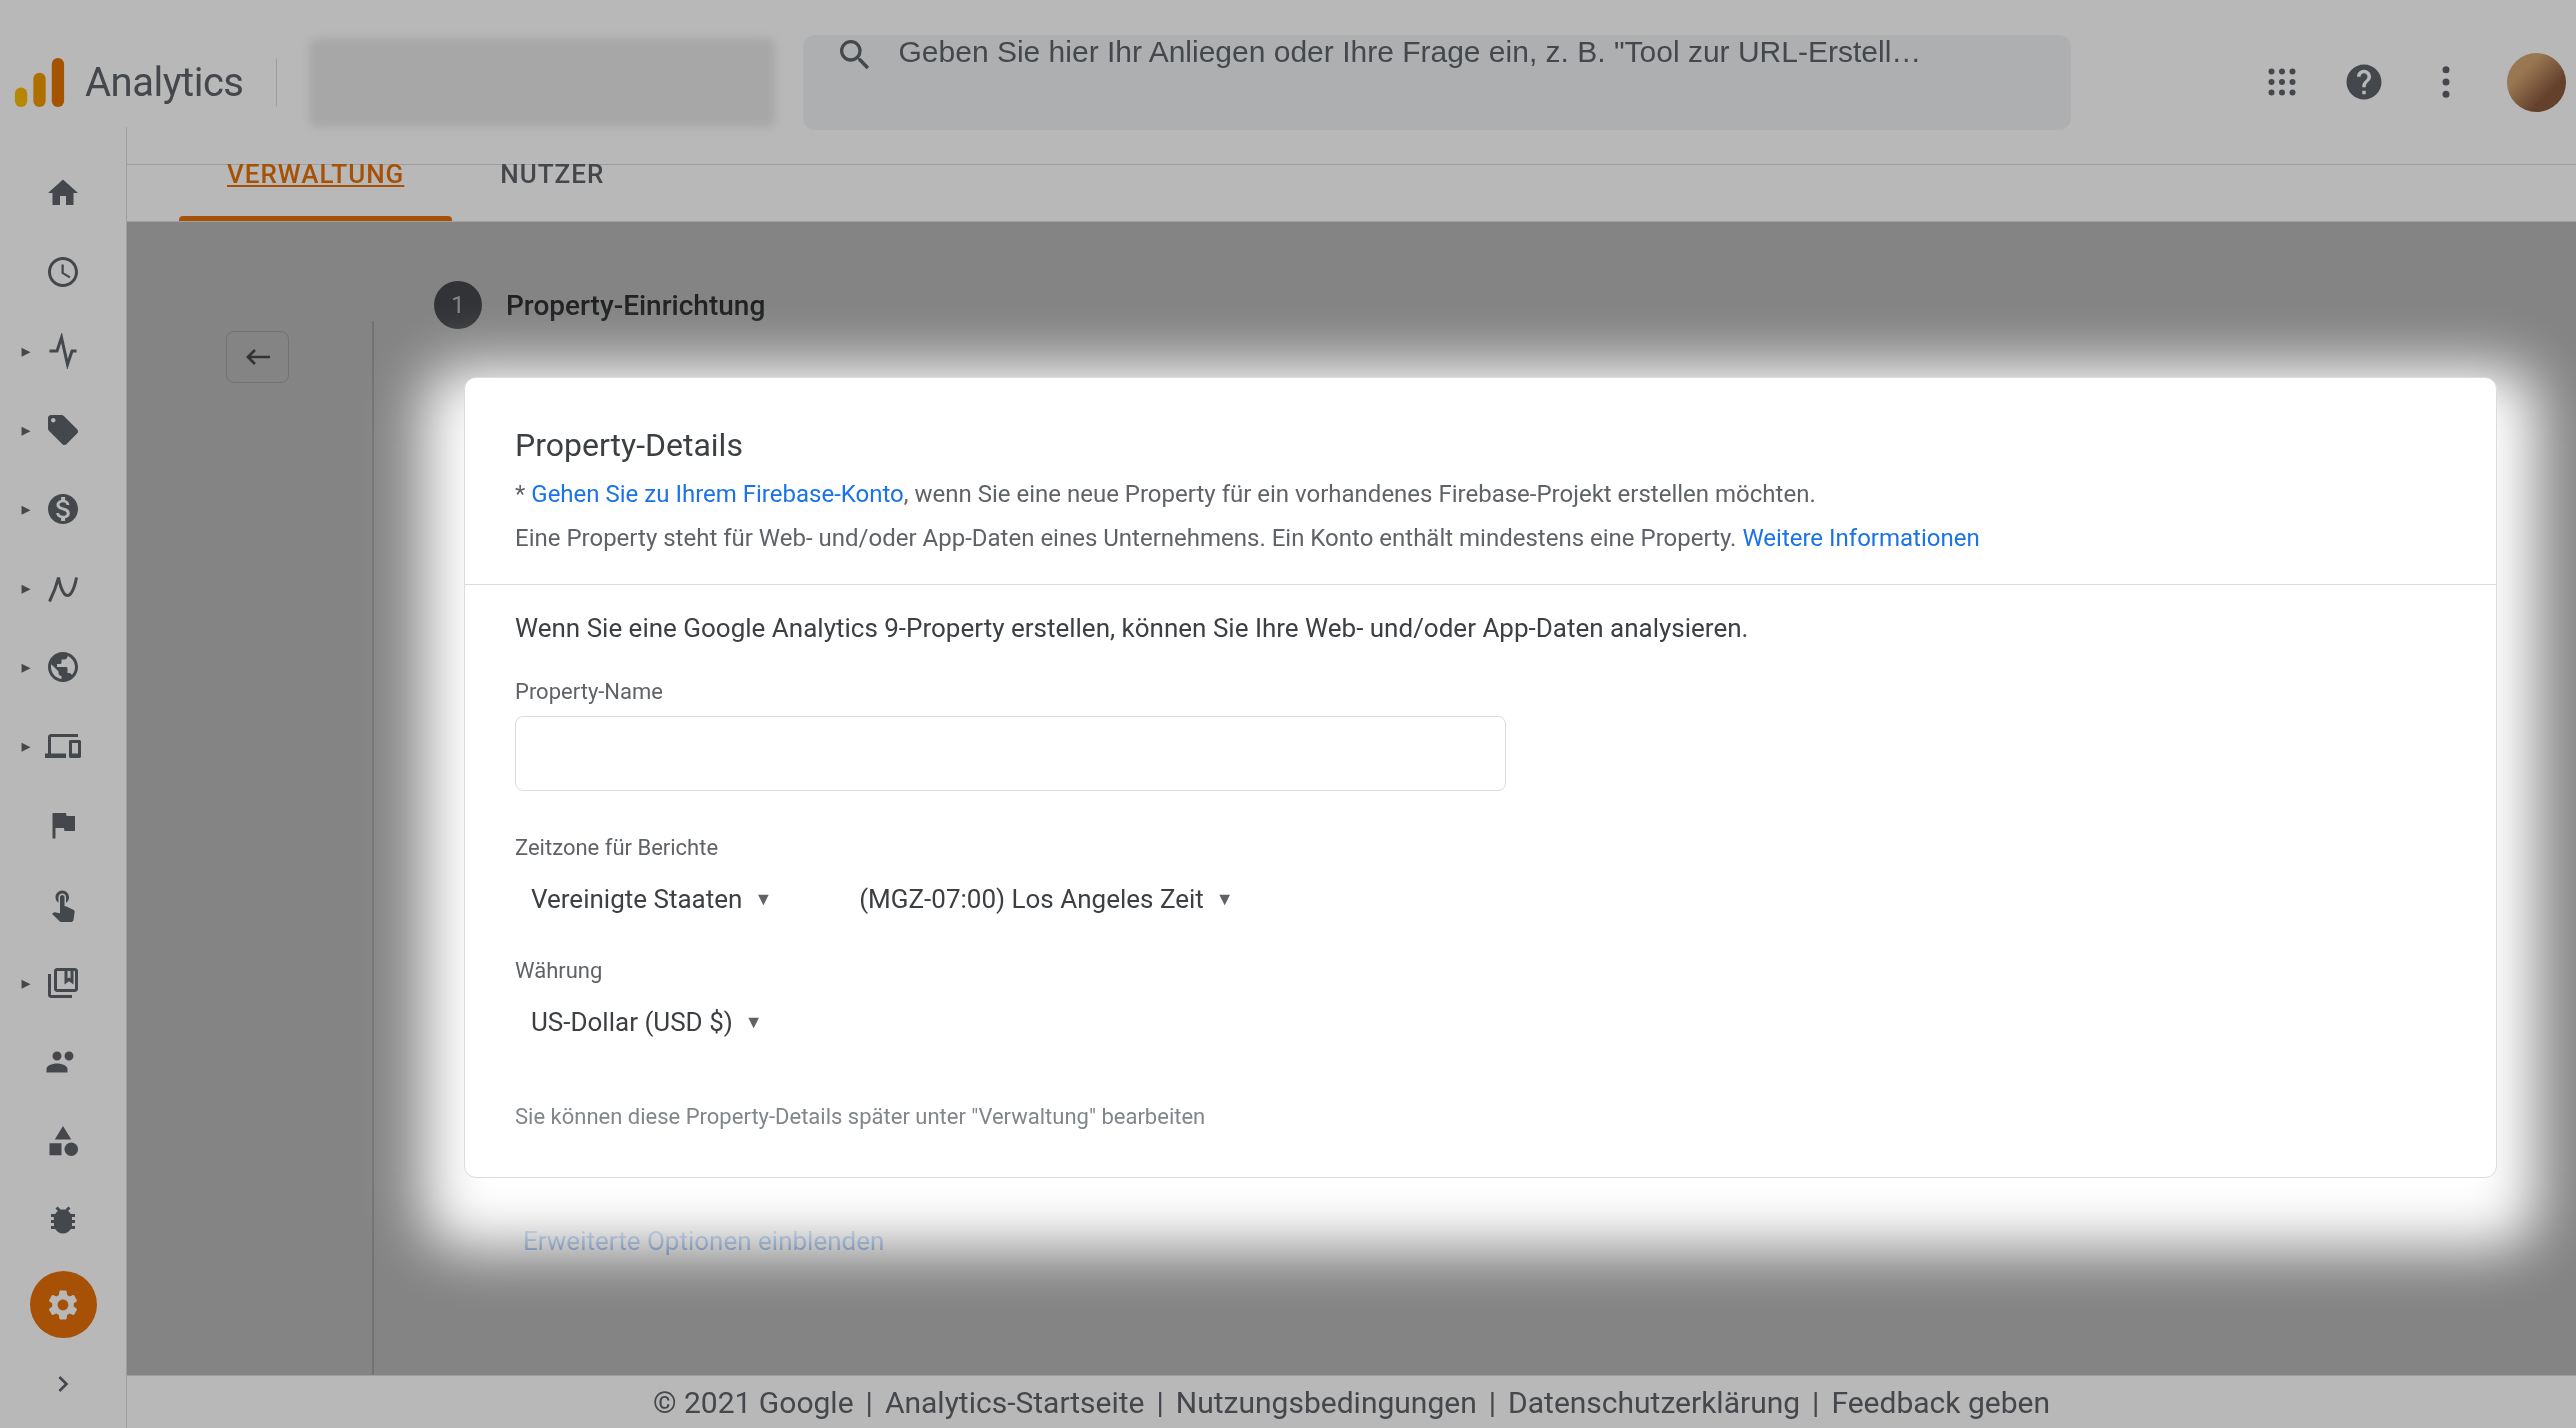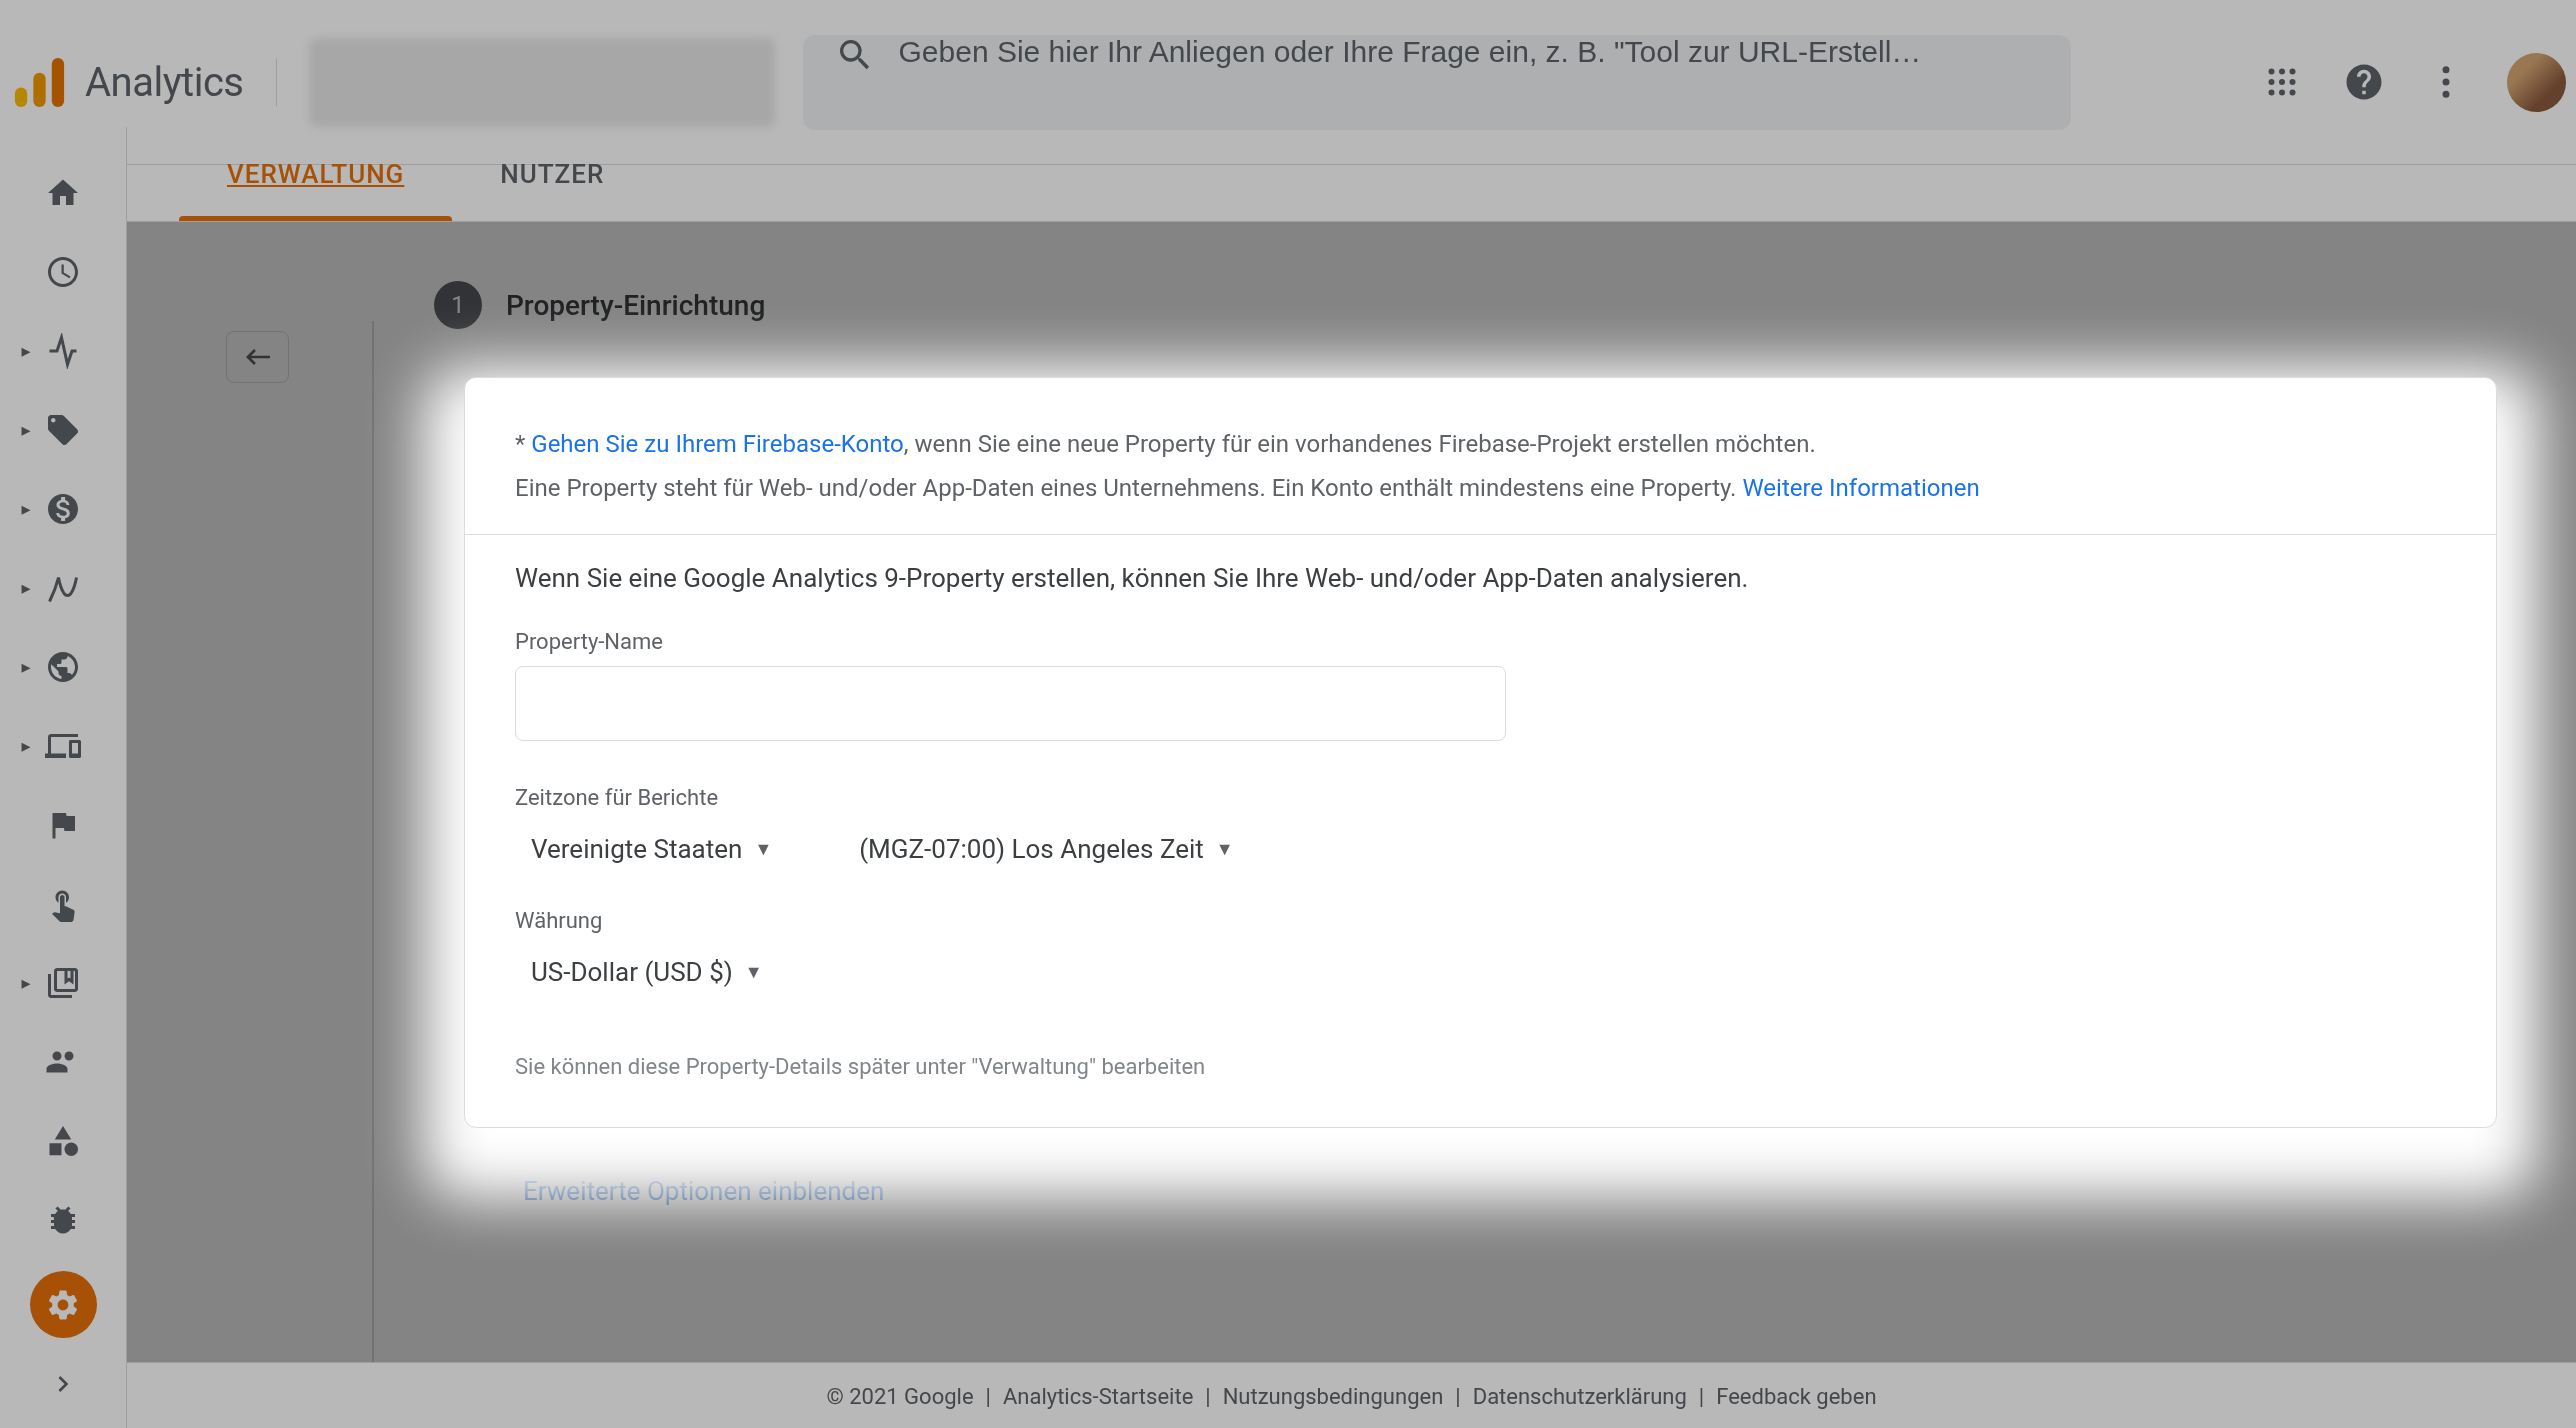--- a/index.html
+++ b/index.html
@@ -63,21 +63,21 @@
 .section-gap { margin-top: 32px; }
 .hint { font-size: 22px; color: #80868b; margin-top: 55px; }
 
 .adv-opt { margin-left: 277px; margin-top: 48px; font-size: 26px; color: #1a73e8; cursor: pointer; }
 
 
 .dim { position: absolute; inset: 0; background: rgba(0,0,0,0.28); pointer-events: none; z-index: 1; }
 .card, .card * { position: relative; z-index: 3; }
 
 
-.footer { height: 67px; border-top: 1px solid #dadce0; display: flex; align-items: center; justify-content: center; font-size: 22px; color: #5f6368; gap: 12px; background: #fff; position: relative; z-index: 0; }
+.footer { height: 54px; border-top: 1px solid #dadce0; display: flex; align-items: center; justify-content: center; font-size: 30px; color: #5f6368; gap: 12px; background: #fff; position: relative; z-index: 0; }
 .footer a { color: #5f6368; text-decoration: none; }
 
 svg { display: block; }
 </style>
 </head>
 <body>
 
 <div class="header">
   <div class="logo-wrap">
     <div class="logo-icon">
@@ -228,20 +228,21 @@
           <path d="M21 11H6.83l3.58-3.59L9 6l-6 6 6 6 1.41-1.41L6.83 13H21z"></path>
         </svg>
     </div>
 
     <div class="step-header">
       <div class="step-num">1</div>
       <div class="step-title">Property-Einrichtung</div>
     </div>
 
     <div class="card">
+      <h2>Property-Details</h2>
       <p class="desc">
         <span>* </span><a href="#">Gehen Sie zu Ihrem Firebase-Konto</a><span>, wenn Sie eine neue Property für ein vorhandenes Firebase-Projekt erstellen möchten.</span>
       </p>
       <p class="desc">
         <span>Eine Property steht für Web- und/oder App-Daten eines Unternehmens. Ein Konto enthält mindestens eine Property. </span><a href="#">Weitere Informationen</a>
       </p>
       <hr>
       <p class="ga4">Wenn Sie eine Google Analytics 9-Property erstellen, können Sie Ihre Web- und/oder App-Daten analysieren.</p>
 
       <div class="field-label">Property-Name</div>

